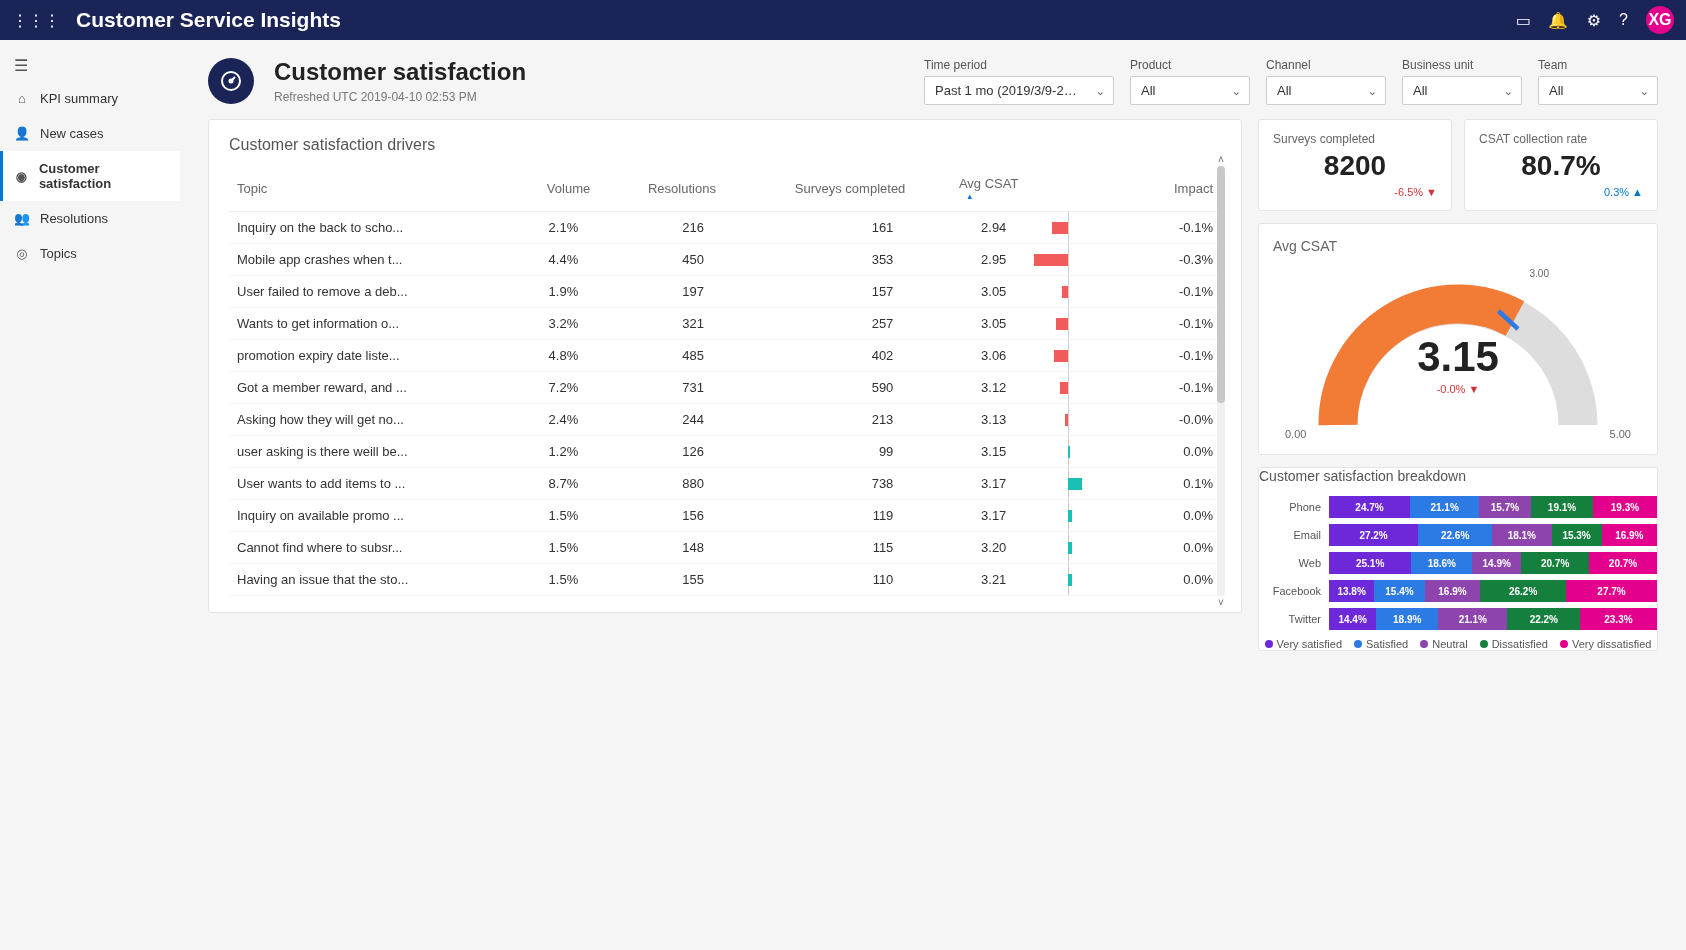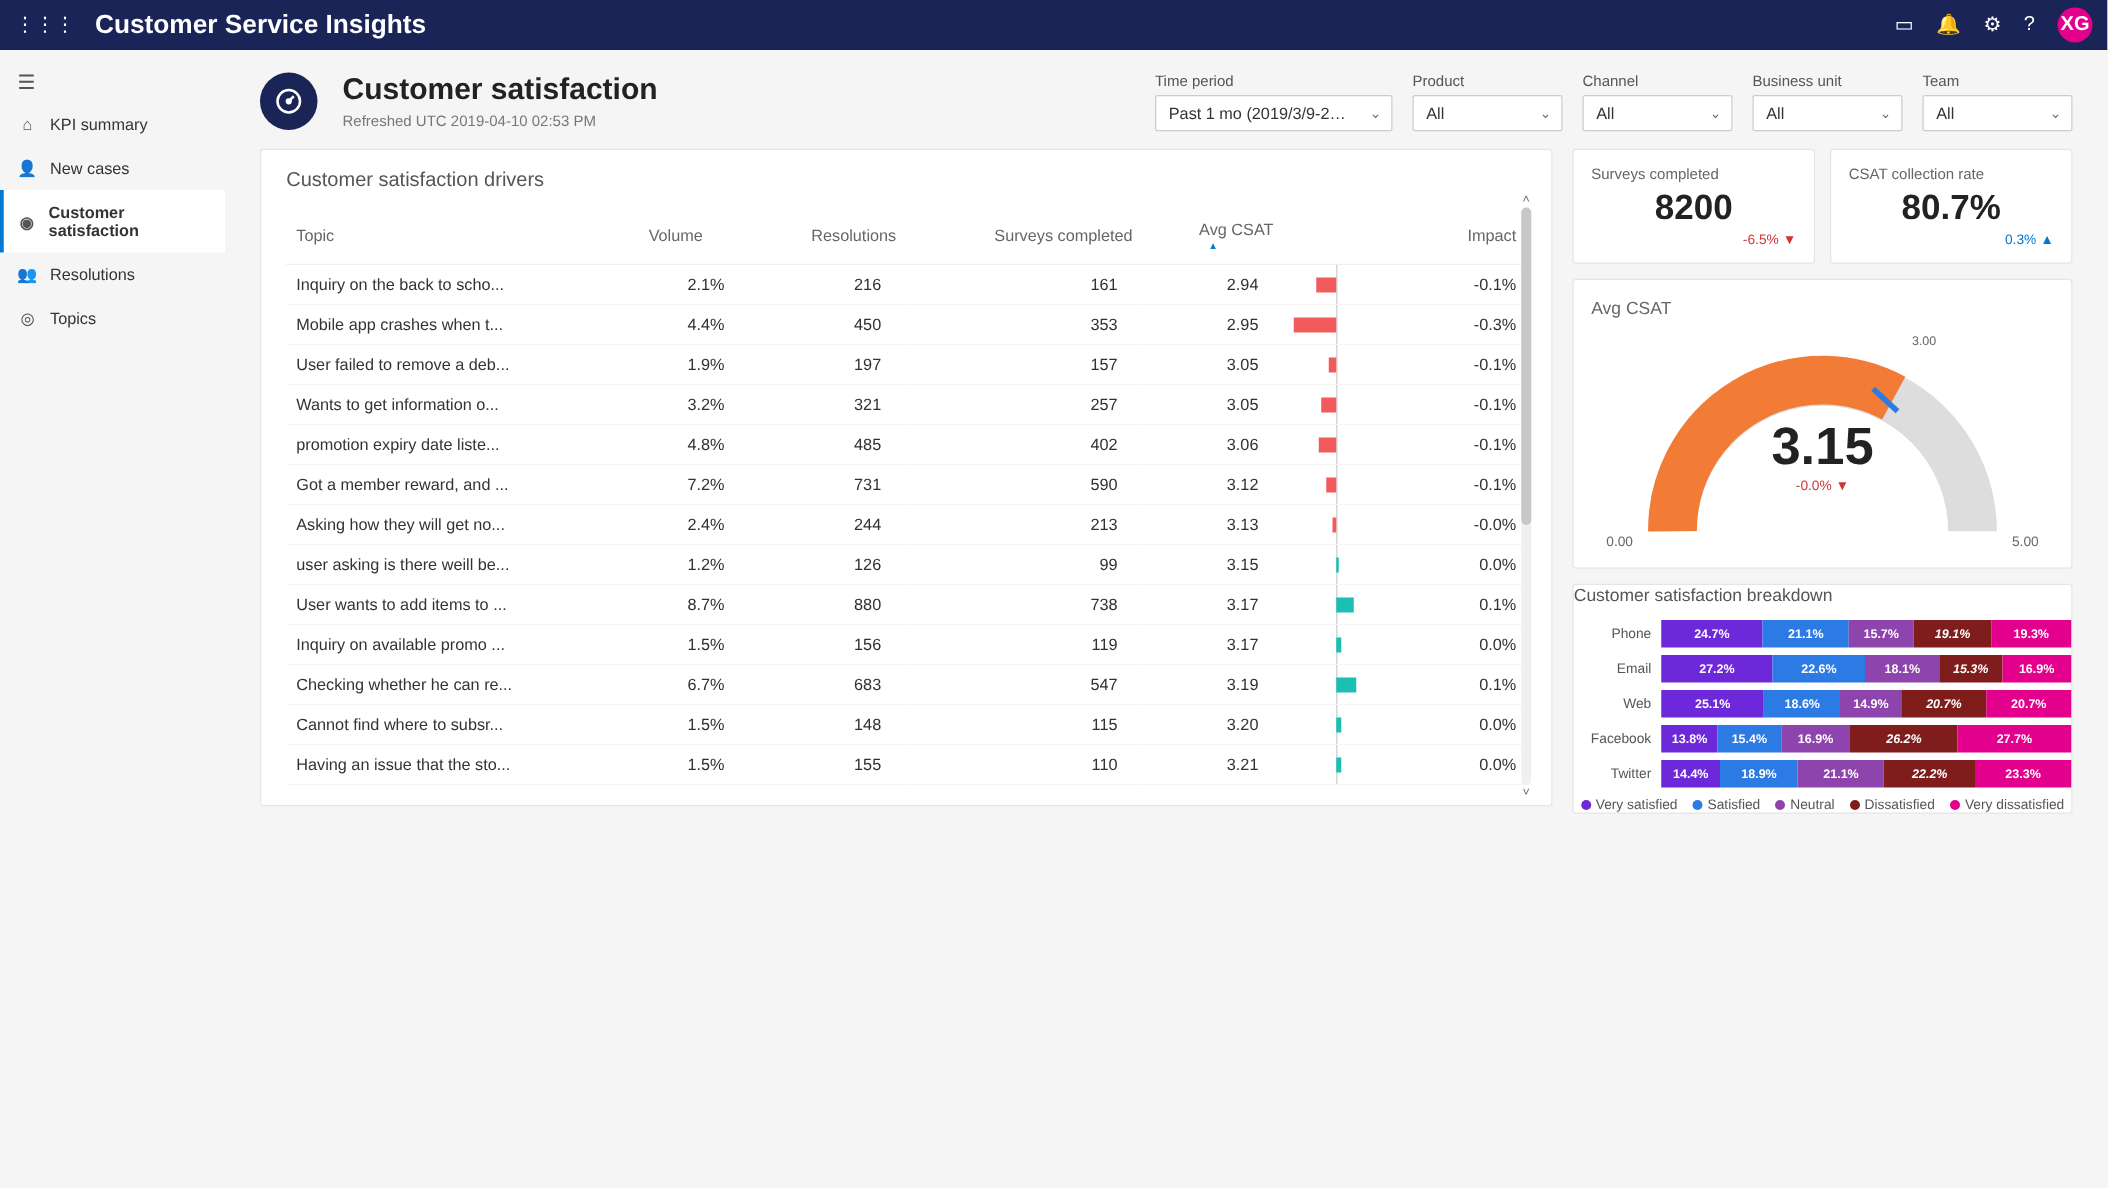--- a/index.html
+++ b/index.html
@@ -69,21 +69,21 @@
 .gauge-mark{ position:absolute; font-size:10px; color:#666;}
 .break-card{ }
 .break-card h3{ font-size:14px; font-weight:400; color:#555; margin-bottom:12px;}
 .brk-row{ display:flex; align-items:center; margin-bottom:6px; font-size:11px;}
 .brk-row .name{ width:70px; text-align:right; padding-right:8px; color:#555;}
 .brk-bar{ flex:1; display:flex; height:22px;}
 .brk-seg{ display:flex; align-items:center; justify-content:center; color:#fff; font-size:10px; font-weight:600;}
 .seg-vs{ background:#6d28d9;}
 .seg-s{ background:#2c7be5;}
 .seg-n{ background:#8e44ad;}
-.seg-d{ background:#7f1d1d;font-style:italic;}
+.seg-d{ background:#15803d;}
 .seg-vd{ background:#e3008c;}
 .legend{ display:flex; gap:12px; flex-wrap:wrap; margin-top:8px; font-size:11px; color:#555; justify-content:center;}
 .legend span{ display:flex; align-items:center; gap:4px;}
 .ldot{ width:8px; height:8px; border-radius:50%; display:inline-block;}
 </style>
 </head>
 <body>
 
 <div class="topbar">
   <span class="waffle">⋮⋮⋮</span>
@@ -162,21 +162,21 @@
     </div>
 
     <div class="content-row">
       <div class="card table-card">
         <h2>Customer satisfaction drivers</h2>
         <div class="scroll-wrap">
           <table>
             <thead>
                 <tr id="thead-row">
                   <th>Topic</th>
-                  <th style="">Volume</th>
+                  <th style="text-align: right;">Volume</th>
                   <th style="text-align: right;">Resolutions</th>
                   <th style="text-align: right;">Surveys completed</th>
                   <th class="sort" style="text-align: right;">Avg CSAT</th>
                   <th style="text-align: right;">Impact</th>
                 </tr>
               </thead>
             <tbody id="tbody">
                 <tr>
                   <td class="topic">Inquiry on the back to scho...</td>
                   <td class="num">2.1%</td>
@@ -249,28 +249,20 @@
                   <td class="num">3.17</td>
                   <td class="impact"><span class="impact-line"></span><span class="impact-bar pos" style="width:14px"></span>0.1%</td>
                 </tr>
                 <tr>
                   <td class="topic">Inquiry on available promo ...</td>
                   <td class="num">1.5%</td>
                   <td class="num">156</td>
                   <td class="num">119</td>
                   <td class="num">3.17</td>
                   <td class="impact"><span class="impact-line"></span><span class="impact-bar pos" style="width:4px"></span>0.0%</td>
-                </tr>
-                <tr>
-                  <td class="topic">Checking whether he can re...</td>
-                  <td class="num">6.7%</td>
-                  <td class="num">683</td>
-                  <td class="num">547</td>
-                  <td class="num">3.19</td>
-                  <td class="impact"><span class="impact-line"></span><span class="impact-bar pos" style="width:16px"></span>0.1%</td>
                 </tr>
                 <tr>
                   <td class="topic">Cannot find where to subsr...</td>
                   <td class="num">1.5%</td>
                   <td class="num">148</td>
                   <td class="num">115</td>
                   <td class="num">3.20</td>
                   <td class="impact"><span class="impact-line"></span><span class="impact-bar pos" style="width:4px"></span>0.0%</td>
                 </tr>
                 <tr>

